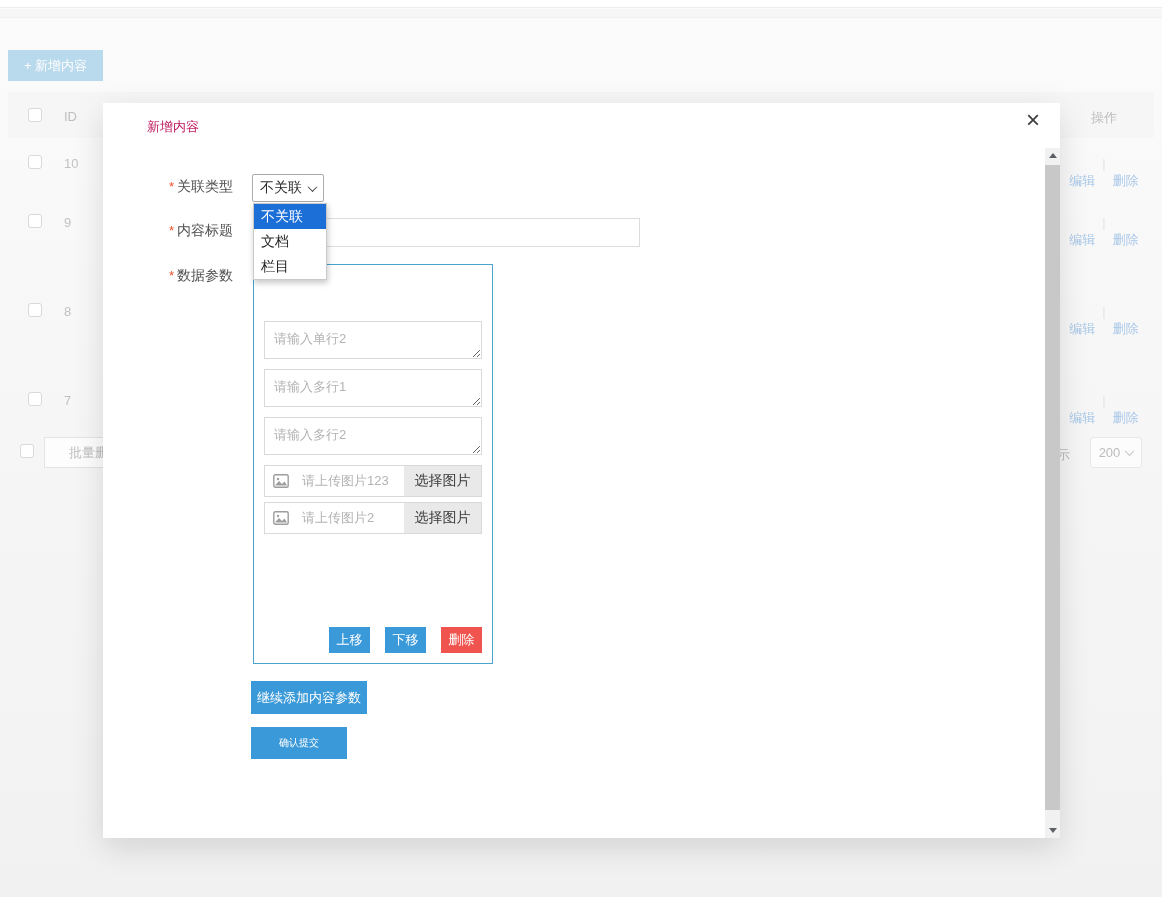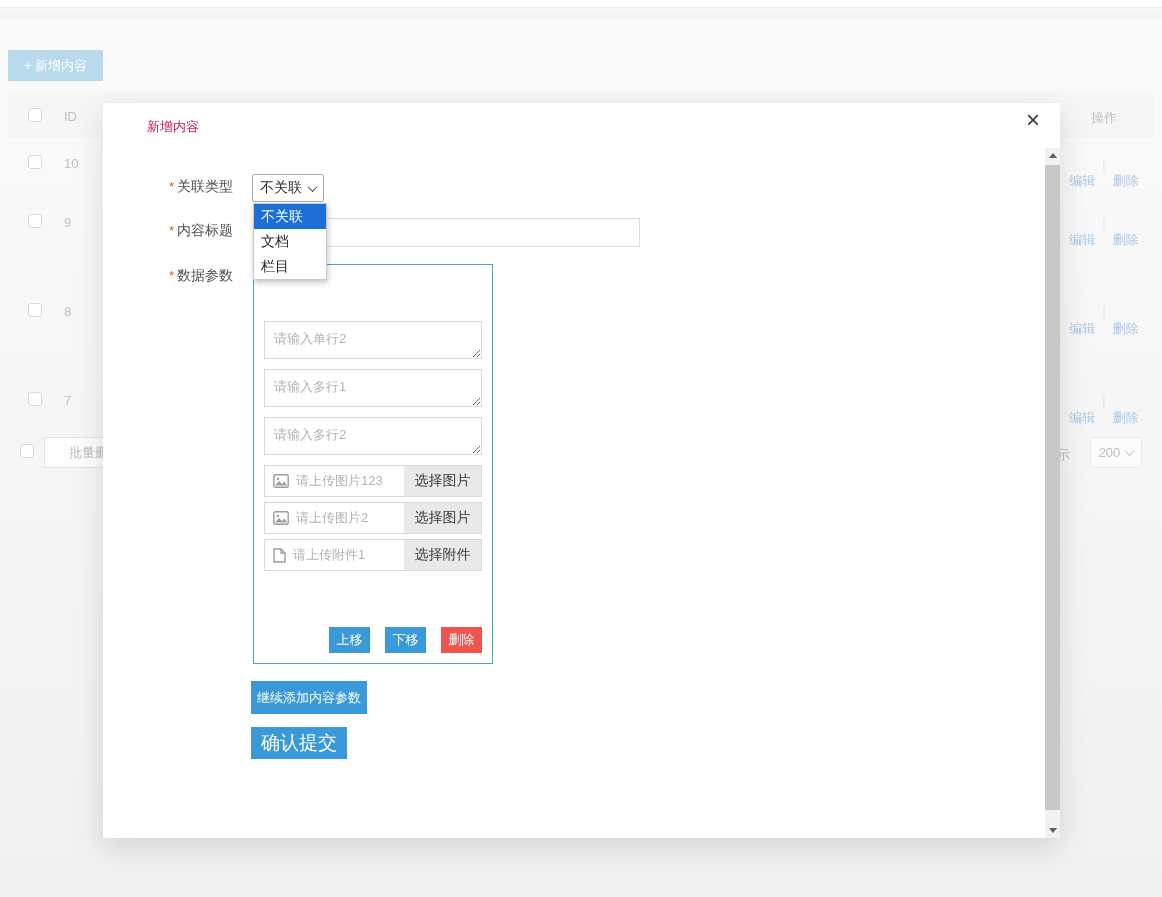--- a/index.html
+++ b/index.html
@@ -97,37 +97,37 @@
     position:absolute; left:10px; width:218px; height:38px;
     border:1px solid #d9d9d9; padding:8px 9px; font-size:13px; color:#333;
     font-family:inherit; resize:both; overflow:auto; background:#fff;
   }
   .pta::placeholder, .title-input::placeholder { color:#b3b3b3; }
   .upload {
     position:absolute; left:10px; width:218px; height:32px;
     border:1px solid #d9d9d9; display:flex; align-items:center; background:#fff;
   }
   .upload svg { margin-left:8px; flex:none; }
-  .upload .ph { flex:1; color:#b3b3b3; font-size:13px; margin-left:7px; white-space:nowrap; overflow:hidden; }
+  .upload .ph { flex:1; color:#b3b3b3; font-size:13px; margin-left:13px; white-space:nowrap; overflow:hidden; }
   .ubtn {
     width:77px; height:100%; background:#e9e9e9; color:#3a3a3a; font-size:14px;
     display:flex; align-items:center; justify-content:center; cursor:pointer; flex:none;
   }
   .pbtns { position:absolute; right:10px; top:362px; display:flex; gap:15px; }
   .pbtn { width:41px; height:26px; border:none; color:#fff; font-size:13px; cursor:pointer; font-family:inherit; }
   .pbtn.blue { background:#3a99d8; }
   .pbtn.red { background:#f0544f; }
 
   .add-param {
     position:absolute; left:148px; top:578px; width:116px; height:33px;
     background:#3a99d8; color:#fff; border:none; font-size:13px; cursor:pointer; font-family:inherit;
   }
   .submit {
     position:absolute; left:148px; top:624px; width:96px; height:32px;
-    background:#3a99d8; color:#fff; border:none; font-size:19px; cursor:pointer; font-family:inherit;
+    background:#3a99d8; color:#fff; border:none; font-size:10px; cursor:pointer; font-family:inherit;
   }
 
   
   .sbar { position:absolute; right:0; top:45px; bottom:0; width:15px; background:#f1f1f1; }
   .sarrow { position:absolute; left:0; width:15px; height:15px; display:flex; align-items:center; justify-content:center; cursor:pointer; }
   .sarrow.up { top:0; } .sarrow.down { bottom:0; }
   .tri-up { width:0; height:0; border-left:4px solid transparent; border-right:4px solid transparent; border-bottom:5px solid #5c5f63; }
   .tri-down { width:0; height:0; border-left:4px solid transparent; border-right:4px solid transparent; border-top:5px solid #5c5f63; }
   .sthumb { position:absolute; left:0; top:17px; width:15px; height:645px; background:#c8c8c8; cursor:pointer; }
 </style>
@@ -236,28 +236,20 @@
     </div>
     <div class="upload" style="top:237px;">
       <svg width="16" height="14" viewBox="0 0 16 14">
         <rect x="0.8" y="0.8" width="14.4" height="12.4" rx="1.5" fill="none" stroke="#9d9d9d" stroke-width="1.4"></rect>
         <circle cx="5" cy="5" r="1.2" fill="#9d9d9d"></circle>
         <path d="M2 11.5 L6 7 L9 10 L11.5 7.5 L14 11.5 Z" fill="#9d9d9d"></path>
       </svg>
       <span class="ph">请上传图片2</span>
       <span class="ubtn">选择图片</span>
     </div>
-    <div class="upload" style="top:274px;">
-      <svg width="13" height="15" viewBox="0 0 13 15">
-        <path d="M1 1 H8 L12 5 V14 H1 Z" fill="none" stroke="#9d9d9d" stroke-width="1.4"></path>
-        <path d="M8 1 V5 H12" fill="none" stroke="#9d9d9d" stroke-width="1.4"></path>
-      </svg>
-      <span class="ph">请上传附件1</span>
-      <span class="ubtn">选择附件</span>
-    </div>
 
 
     <div class="pbtns">
       <button class="pbtn blue">上移</button>
       <button class="pbtn blue">下移</button>
       <button class="pbtn red">删除</button>
     </div>
   </div>
 
   <button class="add-param">继续添加内容参数</button>

